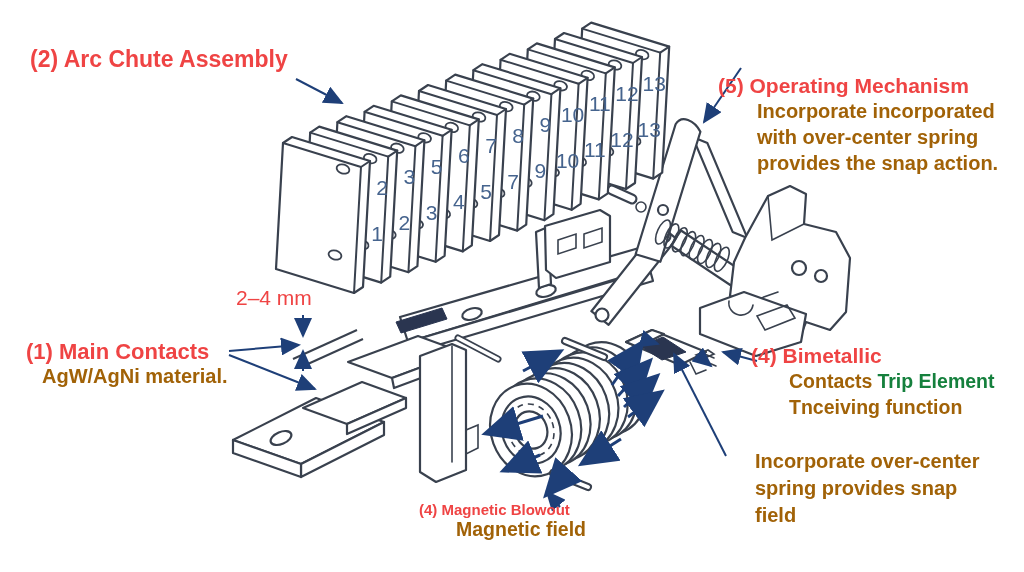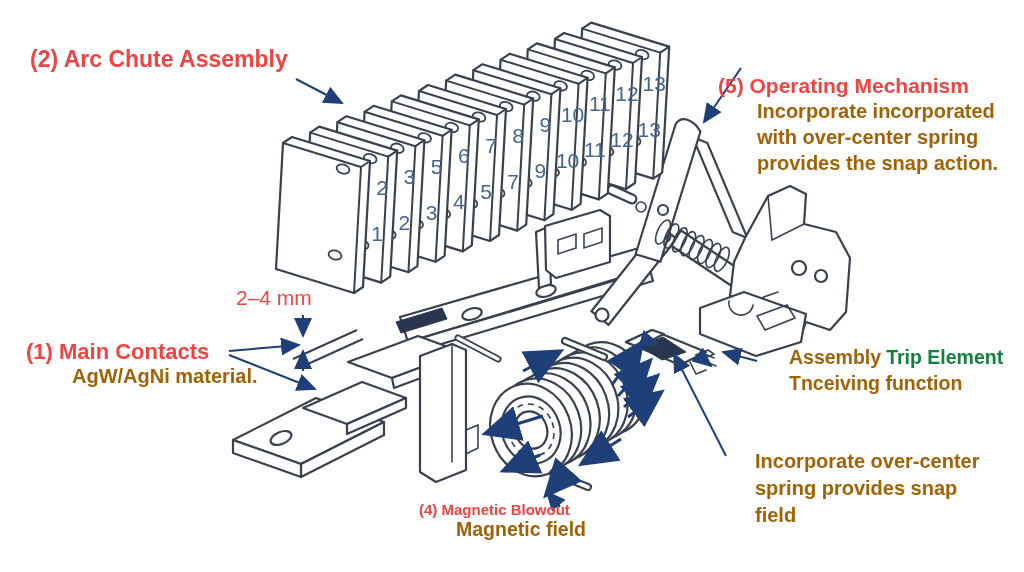--- a/index.html
+++ b/index.html
@@ -9,21 +9,21 @@
   .lbl{position:absolute;z-index:5;white-space:nowrap;}
   .ttl{font-weight:bold;color:#ef4444;}
   .body-t{color:#a16207;font-weight:bold;}
   #lbl-arc-chute{left:30px;top:46px;font-size:23px;}
   #lbl-op{left:718px;top:50px;margin-top:24px;}
   #lbl-op .ttl{font-size:21px;}
   #lbl-op .desc{margin-left:39px;font-size:20px;line-height:26px;}
   #lbl-gap{left:236px;top:286px;font-size:21px;color:#ef4444;}
   #lbl-main{left:26px;top:339px;}
   #lbl-main .ttl{font-size:22px;}
-  #lbl-main .desc{margin-left:46px;font-size:20px;}
+  #lbl-main .desc{margin-left:16px;font-size:20px;}
   #lbl-bimetal{left:751px;top:344px;}
   #lbl-bimetal .ttl{font-size:21px;}
   #lbl-bimetal .desc{margin-left:38px;font-size:19.5px;line-height:26px;}
   #lbl-bimetal .strong{font-weight:bold;color:#15803d;margin-left:5px;}
   #lbl-coil3{left:716px;top:448px;}
   #lbl-coil3 .ttl{font-size:21.5px;}
   #lbl-coil3 .desc{margin-left:39px;font-size:20px;line-height:27px;}
   #lbl-blowout4{left:419px;top:501px;}
   #lbl-blowout4 .ttl{font-size:15px;}
   #lbl-blowout4 .desc{margin-left:37px;font-size:19.5px;}
@@ -317,23 +317,24 @@
 </div>
 
 <div class="lbl" id="lbl-gap">2–4 mm</div>
 
 <div class="lbl" id="lbl-main">
   <div class="ttl">(1) Main Contacts</div>
   <div class="desc body-t">AgW/AgNi material.</div>
 </div>
 
 <div class="lbl" id="lbl-bimetal">
+  <div class="ttl">(4) Bimetallic</div>
   <div class="desc">
     <div>
-      <span class="body-t">Assembly</span><span class="strong">Trip Element</span>
+      <span class="body-t">Contacts</span><span class="strong">Trip Element</span>
     </div>
     <div class="body-t">Tnceiving function</div>
   </div>
 </div>
 
 <div class="lbl" id="lbl-coil3">
   <div class="desc body-t">
     <div>Incorporate over-center</div>
     <div>spring provides snap</div>
     <div>field</div>

